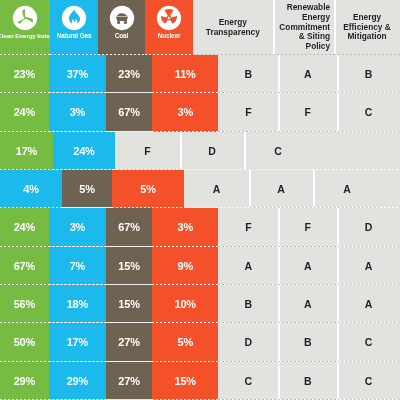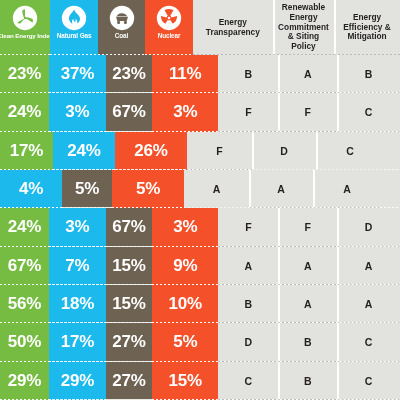--- a/index.html
+++ b/index.html
@@ -58,39 +58,39 @@
     justify-content:center;
     text-align:center;
     padding:0 4px;
     font-size:8.3px;
     font-weight:bold;
     color:#231f20;
     line-height:1.18;
     position:relative;
   }
   .gcell-head.g1 { width:84px; }
-  .gcell-head.g2 { width:64px; }
+  .gcell-head.g2 { width:64px;text-align:right; }
   .gcell-head.g3 { width:69px; }
   .gcell-head + .gcell-head::before {
     content:""; position:absolute; left:0; top:0;
     width:2px; height:100%; background:#ffffff;
   }
 
   
   .rows { flex:1 1 auto; display:flex; flex-direction:column; }
   .row  { flex:1 1 0; display:flex; position:relative; }
 
   .cell {
     display:flex; align-items:center; justify-content:center;
     position:relative;
     font-weight:bold;
   }
   .pct {
     color:#ffffff;
-    font-size:17px;
+    font-size:11px;
     letter-spacing:-0.2px;
   }
   .c-energy  { width:53px; background:#76bc43; }
   .c-gas     { width:62px; background:#1cb9ec; }
   .c-coal    { width:50px; background:#6e6252; }
   .c-nuclear { width:72px; background:#f4502a; }
 
   .grade {
     background:#e2e2de;
     color:#231f20;
@@ -219,21 +219,20 @@
         <div class="cell c-gas pct">3%</div>
         <div class="cell c-coal pct">67%</div>
         <div class="cell c-nuclear pct">3%</div>
         <div class="cell grade g1">F</div>
         <div class="cell grade g2">F</div>
         <div class="cell grade g3">C</div>
       </div>
       <div class="row">
         <div class="cell c-energy pct">17%</div>
         <div class="cell c-gas pct">24%</div>
-        <div class="cell c-nuclear pct">26%</div>
         <div class="cell grade g1">F</div>
         <div class="cell grade g2">D</div>
         <div class="cell grade g3">C</div>
       </div>
       <div class="row">
         <div class="cell c-gas pct">4%</div>
         <div class="cell c-coal pct">5%</div>
         <div class="cell c-nuclear pct">5%</div>
         <div class="cell grade g1">A</div>
         <div class="cell grade g2">A</div>

